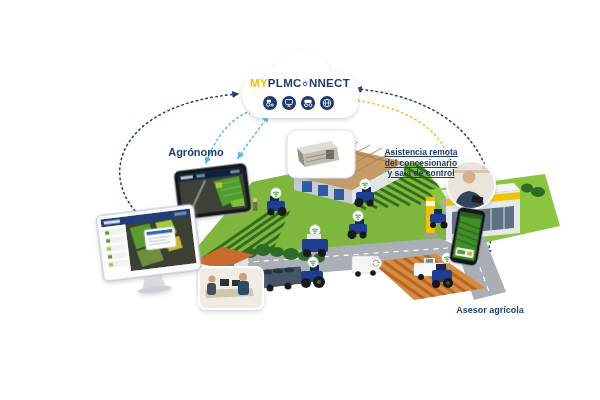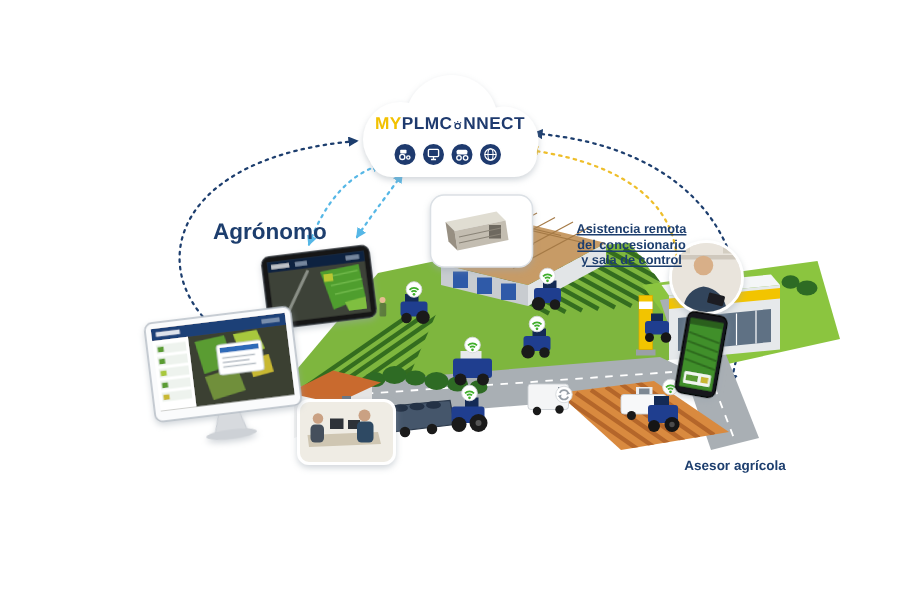--- a/index.html
+++ b/index.html
@@ -1,21 +1,21 @@
 <!DOCTYPE html>
 <html><head>
 <meta charset="utf-8">
 <title>MYPLMCONNECT diagram</title>
 <style>
   html,body{margin:0;padding:0;background:#fff;}
   .canvas{position:relative;width:600px;height:400px;background:#fff;overflow:hidden;
           font-family:"Liberation Sans",sans-serif;}
   .canvas svg.scene{position:absolute;left:0;top:0;}
   .lbl{position:absolute;color:#1d3e6e;font-weight:bold;text-align:center;}
-  .lbl-agronomo{left:140px;top:146px;width:80px;font-size:15px;}
+  .lbl-agronomo{left:156px;top:146px;width:80px;font-size:11px;}
   .lbl-asistencia{left:372px;top:147px;width:98px;font-size:8.5px;line-height:10.5px;text-decoration:underline;}
   .lbl-asesor{left:448px;top:261px;width:84px;font-size:9px;margin-top:44px;}
   .lbl-gerente{left:168px;top:317px;width:116px;font-size:9px;}
   .logo{position:absolute;left:250px;top:77px;width:100px;display:flex;
         justify-content:center;align-items:center;font-size:11.5px;font-weight:bold;
         letter-spacing:.3px;white-space:nowrap;}
   .logo .my{color:#f2c100;}
   .logo .navy{color:#1e3a6e;}
   .logo svg{margin:0 .5px 0 .5px;}
 </style>

